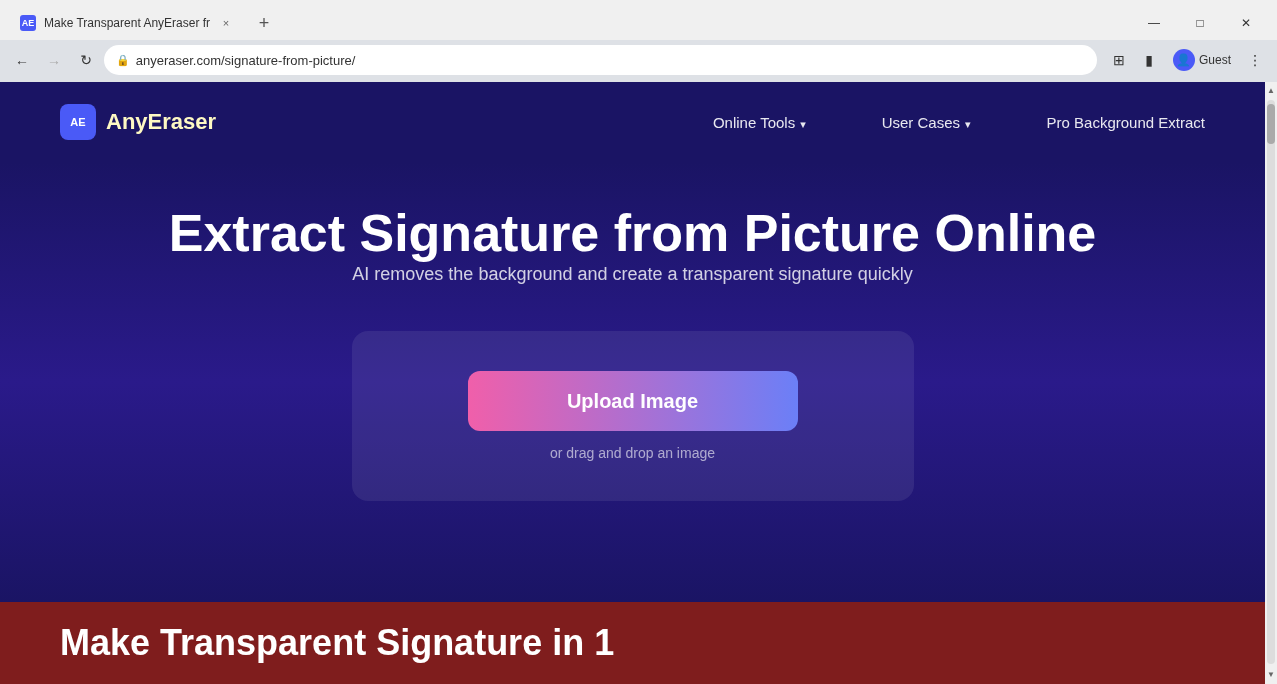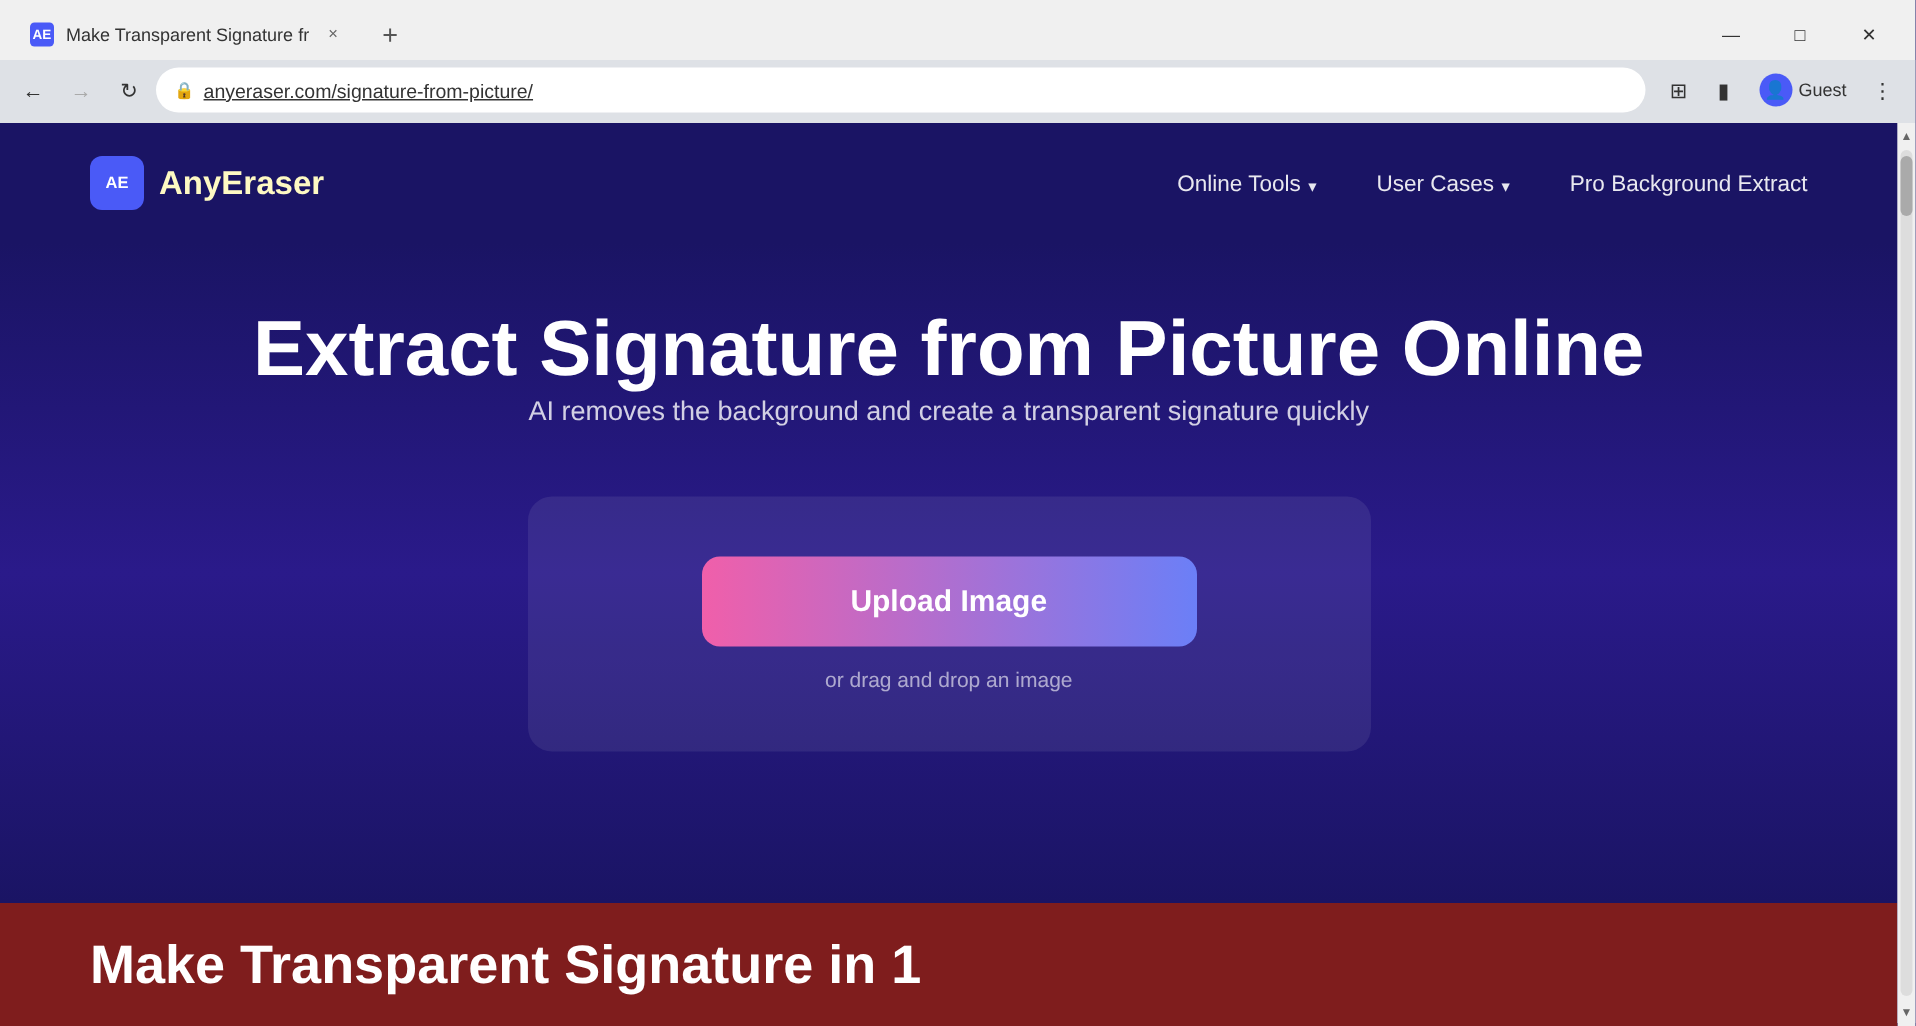--- a/index.html
+++ b/index.html
@@ -92,21 +92,21 @@
       border-radius: 20px;
       height: 30px;
       display: flex;
       align-items: center;
       padding: 0 12px;
       gap: 6px;
       font-size: 13px;
       color: #333;
     }
     .lock-icon { font-size: 11px; color: #555; }
-    .url-text { color: #333; font-size: 13px; text-decoration: underline; }
+    .url-text { color: #333; font-size: 13px; }
     .browser-actions {
       display: flex;
       align-items: center;
       gap: 2px;
       margin-left: 4px;
     }
     .browser-action-btn {
       width: 28px; height: 28px;
       border-radius: 50%;
       display: flex; align-items: center; justify-content: center;
@@ -211,20 +211,21 @@
       gap: 40px;
     }
     .nav-link {
       color: white;
       font-size: 15px;
       cursor: pointer;
       display: flex;
       align-items: flex-end;
       gap: 5px;
       opacity: 0.9;
+      margin-left: 36px;
     }
     .chevron-icon { font-size: 11px; }
 
     
     .site-hero {
       flex: 1;
       display: flex;
       flex-direction: column;
       align-items: center;
       padding-top: 40px;
@@ -286,21 +287,21 @@
     }
   </style>
 </head>
 <body>
 
 <div>
 
   <div class="title-bar">
     <div class="tab">
       <div class="tab-favicon">AE</div>
-      <span class="tab-title">Make Transparent Signature fr</span>
+      <span class="tab-title">Make Transparent AnyEraser fr</span>
       <div class="tab-close">×</div>
     </div>
     <div class="new-tab-btn">+</div>
     <div class="window-controls">
       <div class="win-btn">—</div>
       <div class="win-btn">□</div>
       <div class="win-btn close-btn">✕</div>
     </div>
   </div>
 

